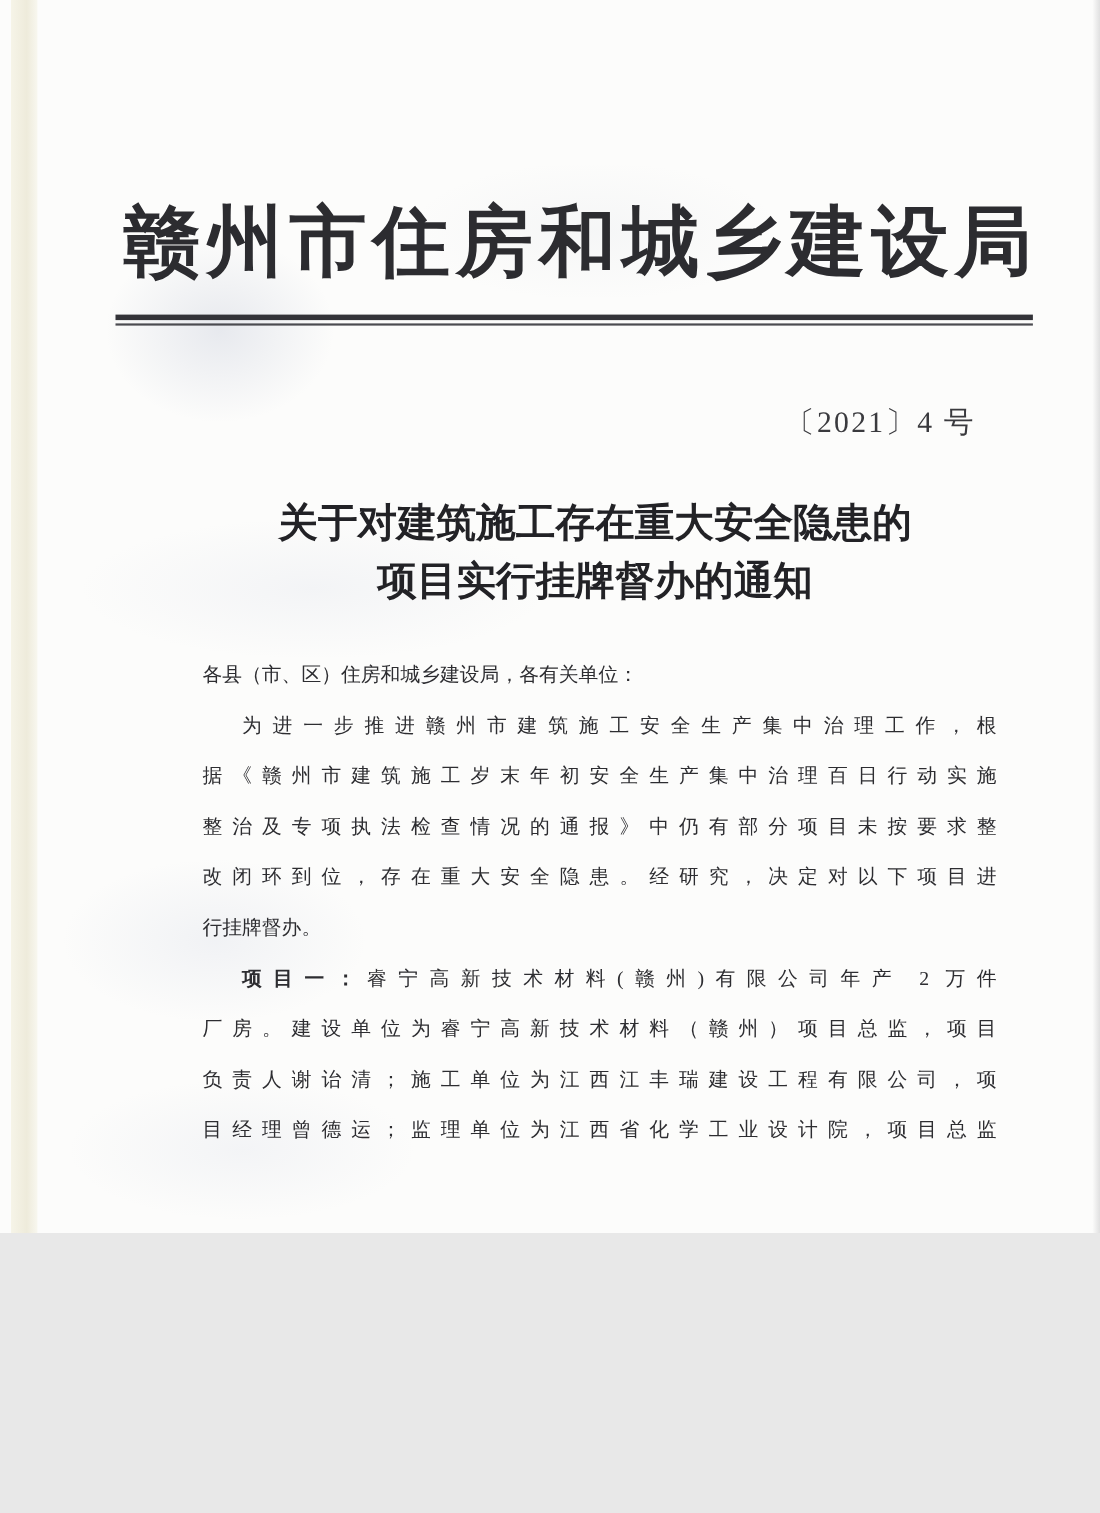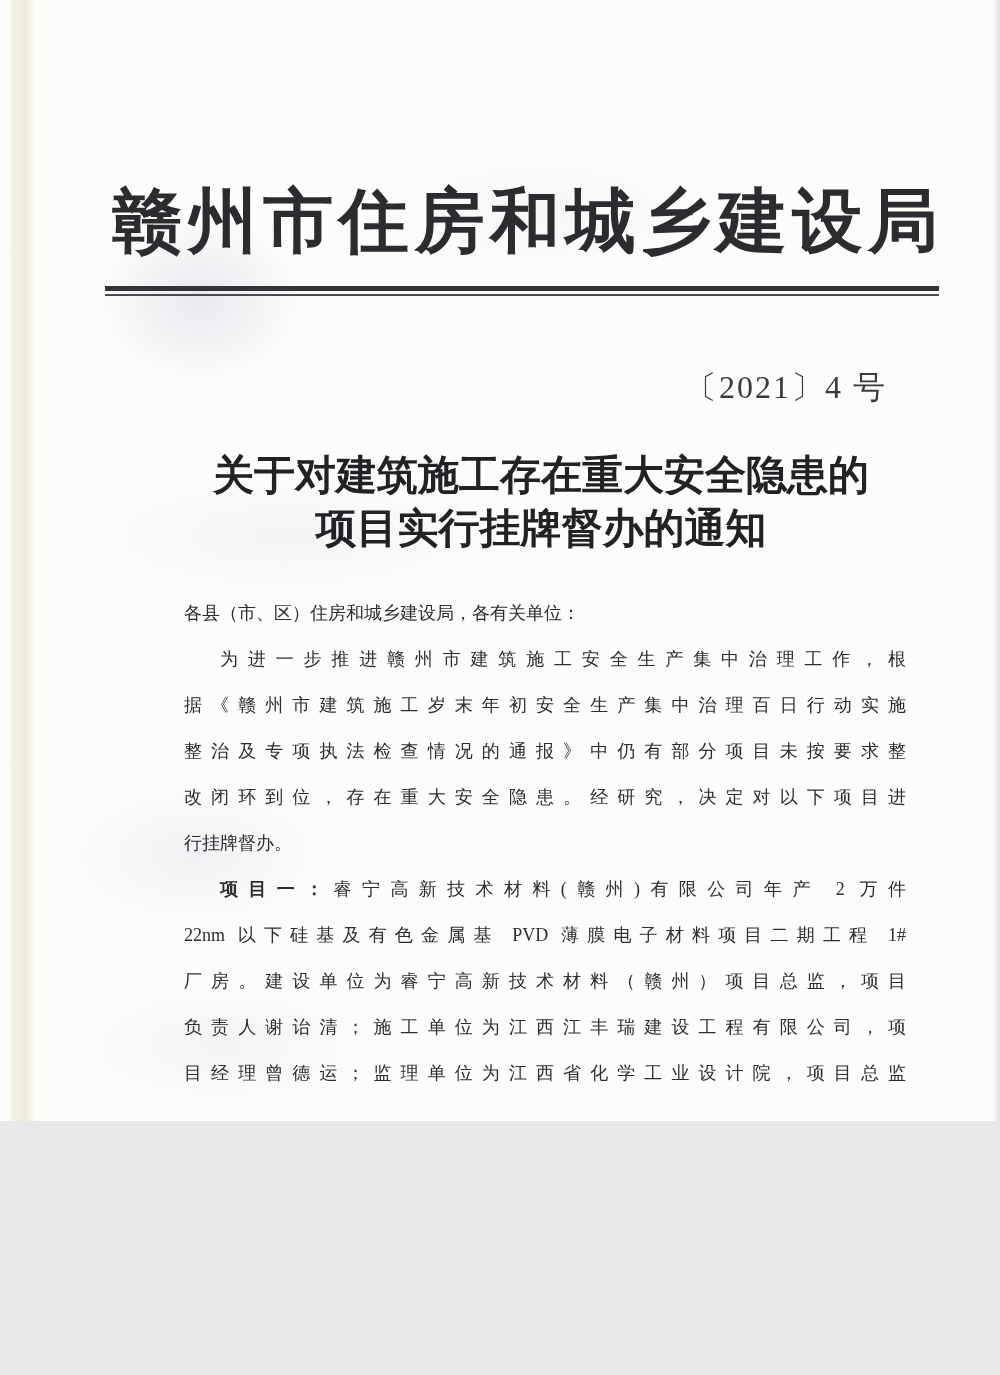--- a/index.html
+++ b/index.html
@@ -33,27 +33,27 @@
     font-size:70px;line-height:80px;font-weight:900;color:#2c2c30;
     text-align:justify;text-align-last:justify;
     font-family:"Liberation Serif",serif;white-space:nowrap;
   }
   .rule{position:absolute;left:105px;top:286px;width:834px;}
   .rule-thick{height:5px;background:#333338;}
   .rule-thin{height:2px;background:#4b4b50;margin-top:3px;}
 
   .docnum{
     position:absolute;right:113px;top:366px;
-    font-size:32px;color:#3a3a3e;letter-spacing:2px;white-space:nowrap;
+    font-size:27px;color:#3a3a3e;letter-spacing:2px;white-space:nowrap;
   }
 
   .title{
     position:absolute;left:180px;top:449px;width:722px;
     text-align:center;font-weight:900;color:#222226;
-    font-size:41px;line-height:53px;
+    font-size:36px;line-height:53px;
     font-family:"Liberation Serif",serif;
   }
 
   .body-text{
     position:absolute;left:184px;top:590px;width:722px;
     font-size:18px;line-height:46px;color:#2d2d31;
   }
   .line{height:46px;overflow:hidden;}
   .just{text-align:justify;text-align-last:justify;}
   .indent{text-indent:2em;}
@@ -93,21 +93,20 @@
   </div>
 
   <div class="body-text" id="body-lines">
       <div class="line"><span>各县（市、区）住房和城乡建设局，各有关单位：</span></div>
       <div class="line indent just"><span>为进一步推进赣州市建筑施工安全生产集中治理工作，根</span></div>
       <div class="line just"><span>据《赣州市建筑施工岁末年初安全生产集中治理百日行动实施</span></div>
       <div class="line just"><span>整治及专项执法检查情况的通报》中仍有部分项目未按要求整</span></div>
       <div class="line just"><span>改闭环到位，存在重大安全隐患。经研究，决定对以下项目进</span></div>
       <div class="line"><span>行挂牌督办。</span></div>
       <div class="line indent just"><span class="b">项目一：</span><span>睿宁高新技术材料(赣州)有限公司年产 2 万件</span></div>
-      <div class="line just"><span>22nm 以下硅基及有色金属基 PVD 薄膜电子材料项目二期工程 1#</span></div>
       <div class="line just"><span>厂房。建设单位为睿宁高新技术材料（赣州）项目总监，项目</span></div>
       <div class="line just"><span>负责人谢诒清；施工单位为江西江丰瑞建设工程有限公司，项</span></div>
       <div class="line just"><span>目经理曾德运；监理单位为江西省化学工业设计院，项目总监</span></div>
     </div>
 
   <div class="pagenum">- 1 -</div>
 
 </div>
 
 </body></html>

